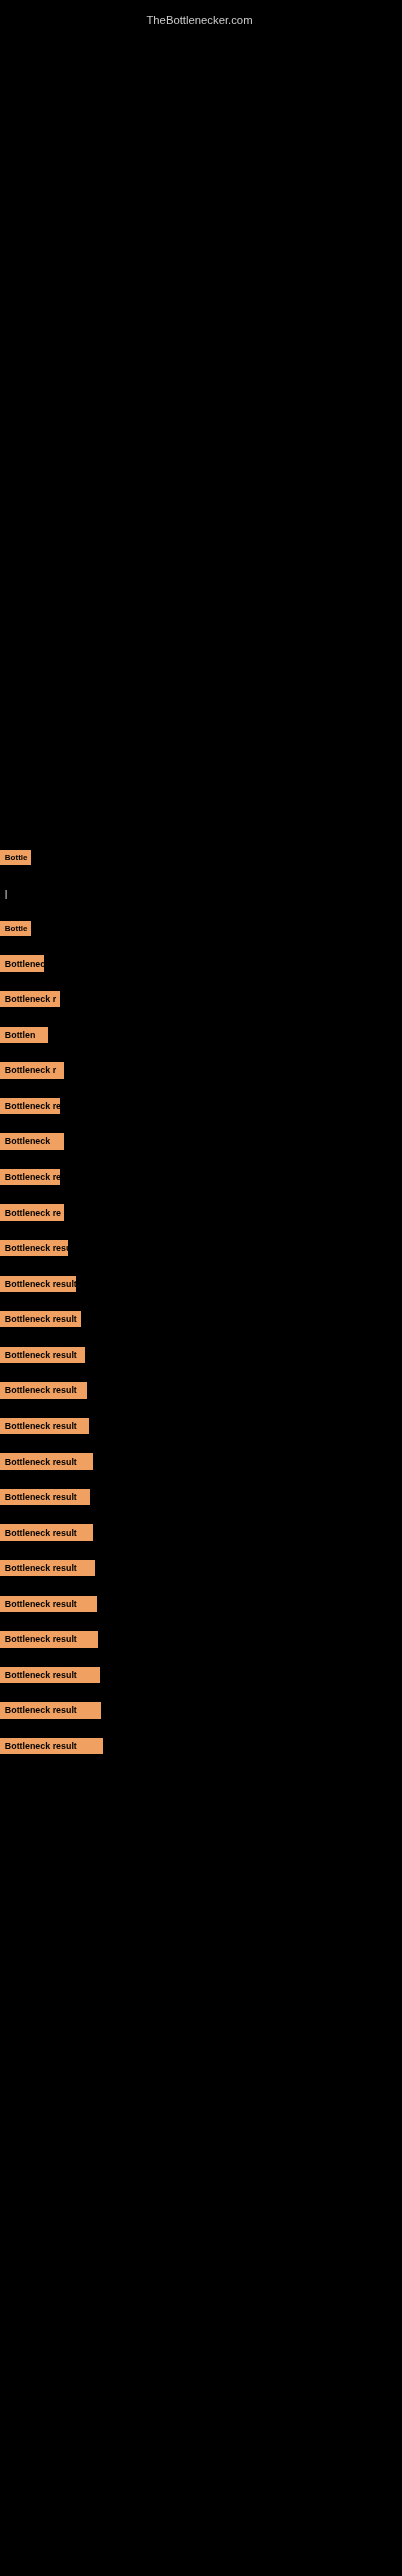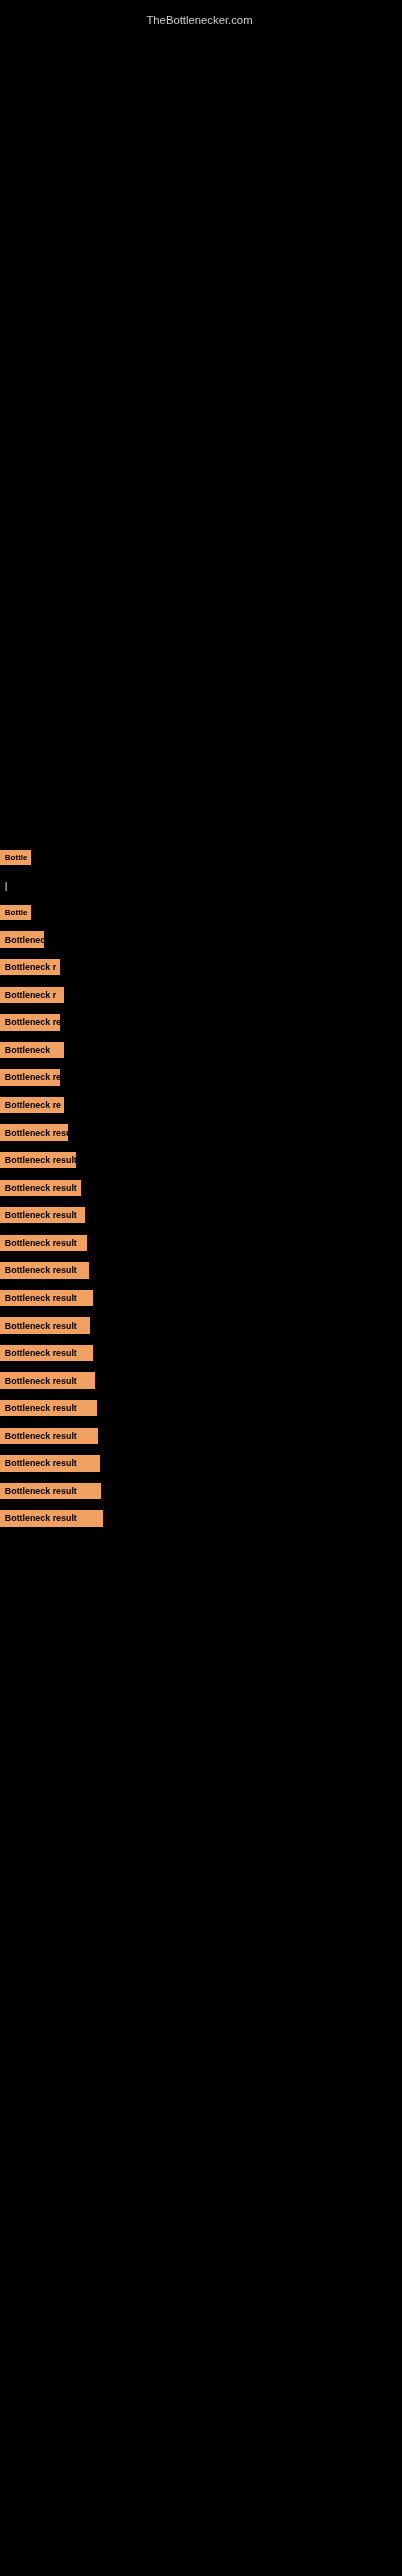--- a/index.html
+++ b/index.html
@@ -27,21 +27,21 @@
       right: 4px;
     }
 
     .bottleneck-items-container {
       position: absolute;
       top: 845px;
       left: 0;
       width: 100%;
       display: flex;
       flex-direction: column;
-      gap: 0px;
+      gap: 8px;
     }
 
     .bottleneck-item {
       display: flex;
       align-items: center;
       padding: 4.8px 0;
       margin-bottom: 1.6px;
     }
 
     .bottleneck-label {
@@ -102,20 +102,23 @@
   </div>
 
   <div class="bottleneck-item item-4">
     <span class="bottleneck-label">Bottleneck</span>
   </div>
 
   <div class="bottleneck-item item-5">
     <span class="bottleneck-label">Bottleneck r</span>
   </div>
 
+  <div class="bottleneck-item item-6">
+    <span class="bottleneck-label">Bottlen</span>
+  </div>
 
   <div class="bottleneck-item item-7">
     <span class="bottleneck-label">Bottleneck r</span>
   </div>
 
   <div class="bottleneck-item item-8">
     <span class="bottleneck-label">Bottleneck re</span>
   </div>
 
   <div class="bottleneck-item item-9">

